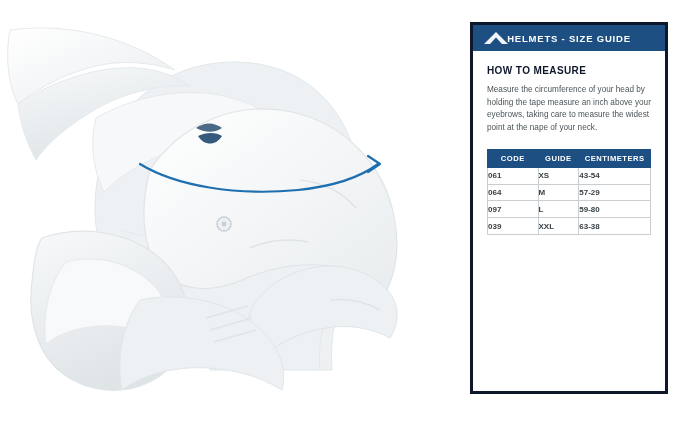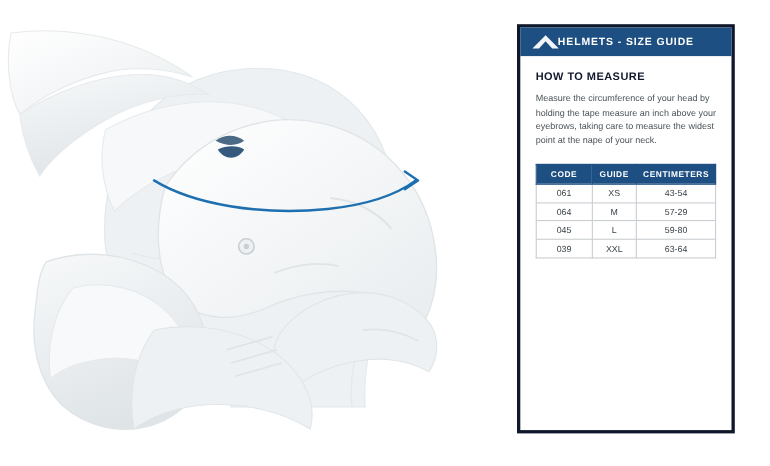--- a/index.html
+++ b/index.html
@@ -99,23 +99,22 @@
     color: #ffffff;
     font-size: 7.6px;
     font-weight: bold;
     letter-spacing: 0.5px;
     padding: 4px 0;
     text-align: center;
     border: 1px solid #1d4f82;
   }
   table#size-table td {
     font-size: 8px;
-    font-weight: normal;
+    font-weight: bold;
     color: #3a4247;
-    text-align: center;
     padding: 3.4px 0;
     border: 1px solid #c9ced2;
   }
   table#size-table col.c-code { width: 31%; }
   table#size-table col.c-size { width: 25%; }
   table#size-table col.c-cm   { width: 44%; }
 </style>
 </head>
 <body>
 
@@ -243,27 +242,27 @@
             <td>061</td>
             <td>XS</td>
             <td>43-54</td>
           </tr>
           <tr>
             <td>064</td>
             <td>M</td>
             <td>57-29</td>
           </tr>
           <tr>
-            <td>045</td>
+            <td>097</td>
             <td>L</td>
             <td>59-80</td>
           </tr>
           <tr>
             <td>039</td>
             <td>XXL</td>
-            <td>63-64</td>
+            <td>63-38</td>
           </tr>
         </tbody>
       </table>
     </div>
   </div>
 
 </div>
 
 </body></html>

